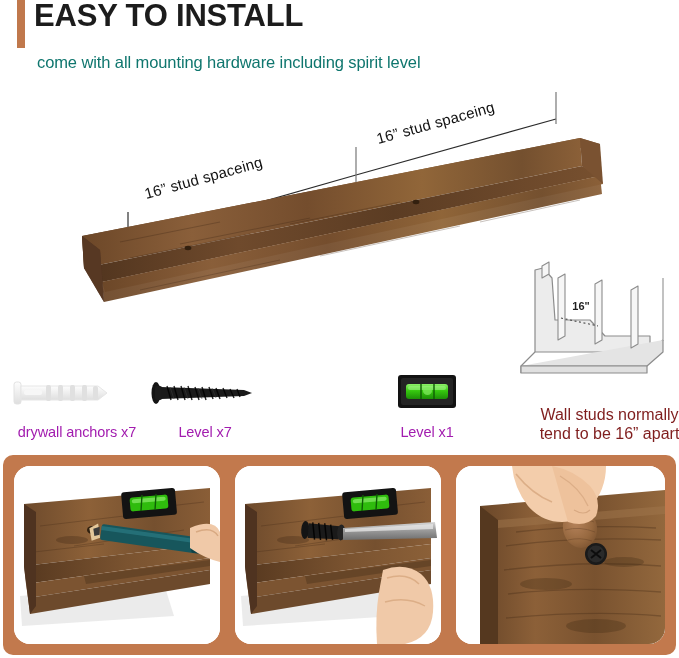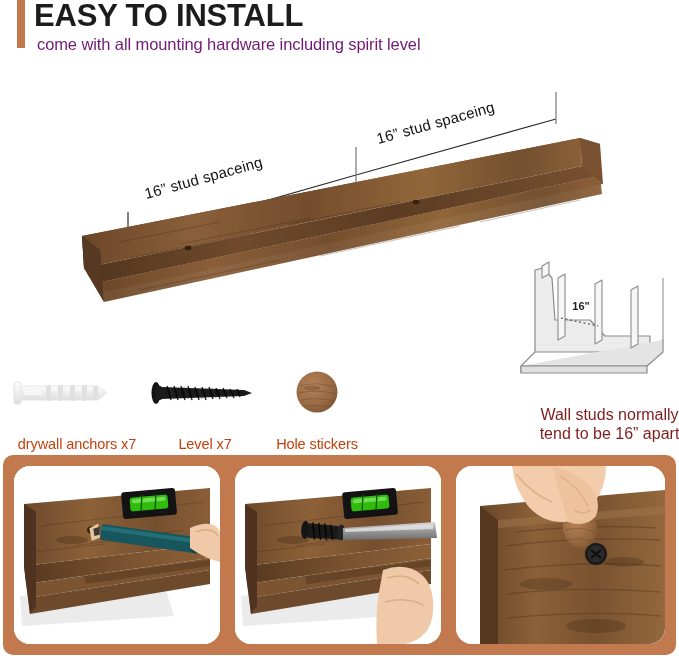--- a/index.html
+++ b/index.html
@@ -10,22 +10,22 @@
     overflow:hidden;
     position:relative;
   }
   
   #header{position:absolute;left:0;top:0;width:679px;height:62px;padding-left:48px;}
   #accent-bar{position:absolute;left:17px;top:0px;width:8px;height:48px;
     background:#c0784c;}
   #title{position:absolute;left:34px;top:-2px;
     font-size:31px;font-weight:bold;letter-spacing:-0.2px;
     color:#1c1c1c;line-height:36px;white-space:nowrap;}
-  #subtitle{position:absolute;left:37px;top:33px;
-    font-size:16.5px;color:#701a75;line-height:22px;white-space:nowrap;
+  #subtitle{position:absolute;left:37px;top:51px;
+    font-size:16.5px;color:#0f766e;line-height:22px;white-space:nowrap;
     letter-spacing:-0.1px;}
 
   
   #hero{position:absolute;left:0;top:62px;width:679px;height:300px;}
 
   
   #dim-svg{position:absolute;left:0;top:0;width:679px;height:300px;}
 
   .dim-label{position:absolute;font-size:15px;color:#111;white-space:nowrap;
     letter-spacing:0.2px;transform-origin:left bottom;}
@@ -38,22 +38,22 @@
 
   
   #studs{position:absolute;left:495px;top:248px;width:180px;height:135px;}
   #studs-caption{position:absolute;left:527px;top:405px;width:165px;
     text-align:center;font-size:16px;color:#7f1d1d;line-height:19px;}
 
   
   #hardware{position:absolute;left:0;top:370px;width:490px;height:72px;}
   .hw{position:absolute;text-align:center;}
   .hw-art{height:46px;position:relative;}
-  .hw-label{font-size:14.5px;color:#c2410c;white-space:nowrap;
-    margin-top:20px;letter-spacing:-0.1px;}
+  .hw-label{font-size:14.5px;color:#a21caf;white-space:nowrap;
+    margin-top:8px;letter-spacing:-0.1px;}
   #hw-anchor{left:2px;top:0;width:150px;}
   #hw-screw{left:140px;top:0;width:130px;}
   #hw-sticker{left:258px;top:0;width:118px;}
   #hw-level{left:368px;top:0;width:118px;}
 
   
   #strip{position:absolute;left:3px;top:455px;width:673px;height:200px;
     background:#c2794d;border-radius:10px;}
   .panel{position:absolute;top:11px;height:178px;background:#ffffff;
     border-radius:16px;overflow:hidden;}
@@ -257,43 +257,42 @@
           <path d="M 30,17 L 34,29"></path>
             <path d="M 44,17 L 48,29"></path>
           <path d="M 58,18 L 62,29"></path>
             <path d="M 72,18 L 76,28"></path>
         </g>
       </svg>
     </div>
     <div class="hw-label">Level  x7</div>
   </div>
 
-  <div class="hw" id="hw-sticker">
+
+  <div class="hw" id="hw-level">
     <div class="hw-art">
       <svg width="118" height="46" viewBox="0 0 118 46">
         <defs>
-          <radialGradient id="stkG" cx="40%" cy="35%" r="75%">
-            <stop offset="0%" stop-color="#b5825a"></stop>
-            <stop offset="60%" stop-color="#9a6b45"></stop>
-            <stop offset="100%" stop-color="#7d5436"></stop>
-          </radialGradient>
+          <linearGradient id="vialG" x1="0" y1="0" x2="0" y2="1">
+            <stop offset="0%" stop-color="#8ef06a"></stop>
+            <stop offset="45%" stop-color="#36c90f"></stop>
+            <stop offset="100%" stop-color="#1d8f07"></stop>
+          </linearGradient>
         </defs>
-        <circle cx="59" cy="22" r="20.5" fill="url(#stkG)"></circle>
-        <g opacity=".35" stroke="#5a3a22" stroke-width="1" fill="none">
-          <path d="M 42,16 Q 59,11 76,17"></path>
-          <path d="M 40,23 Q 59,19 78,24"></path>
-          <path d="M 43,30 Q 59,27 76,31"></path>
-          <path d="M 47,36 Q 59,34 71,37"></path>
-        </g>
-        <ellipse cx="54" cy="18" rx="8" ry="2.4" fill="#6f4a2d" opacity=".45"></ellipse>
+        <rect x="30" y="5" width="58" height="33" rx="3" fill="#121212"></rect>
+        <rect x="33" y="8" width="52" height="27" rx="2" fill="#242424"></rect>
+        <rect x="38" y="14" width="42" height="15" rx="3" fill="url(#vialG)"></rect>
+        <rect x="40" y="16" width="38" height="4" rx="2" fill="#a8f58c" opacity=".55"></rect>
+        <line x1="53" y1="14" x2="53" y2="29" stroke="#0d5c04" stroke-width="1.4"></line>
+        <line x1="66" y1="14" x2="66" y2="29" stroke="#0d5c04" stroke-width="1.4"></line>
+        <ellipse cx="59.5" cy="21" rx="4.5" ry="4" fill="#7fe85e" opacity=".75"></ellipse>
       </svg>
     </div>
-    <div class="hw-label">Hole stickers</div>
-  </div>
-
+    <div class="hw-label">Level  x1</div>
+  </div>
 </div>
 
 <div id="strip">
 
   <div class="panel" id="panel-1">
     <svg width="206" height="178" viewBox="0 0 206 178">
       <defs>
         <linearGradient id="p1w" x1="0" y1="0" x2="1" y2="0">
           <stop offset="0%" stop-color="#6d4a2c"></stop>
           <stop offset="35%" stop-color="#8d6138"></stop>

